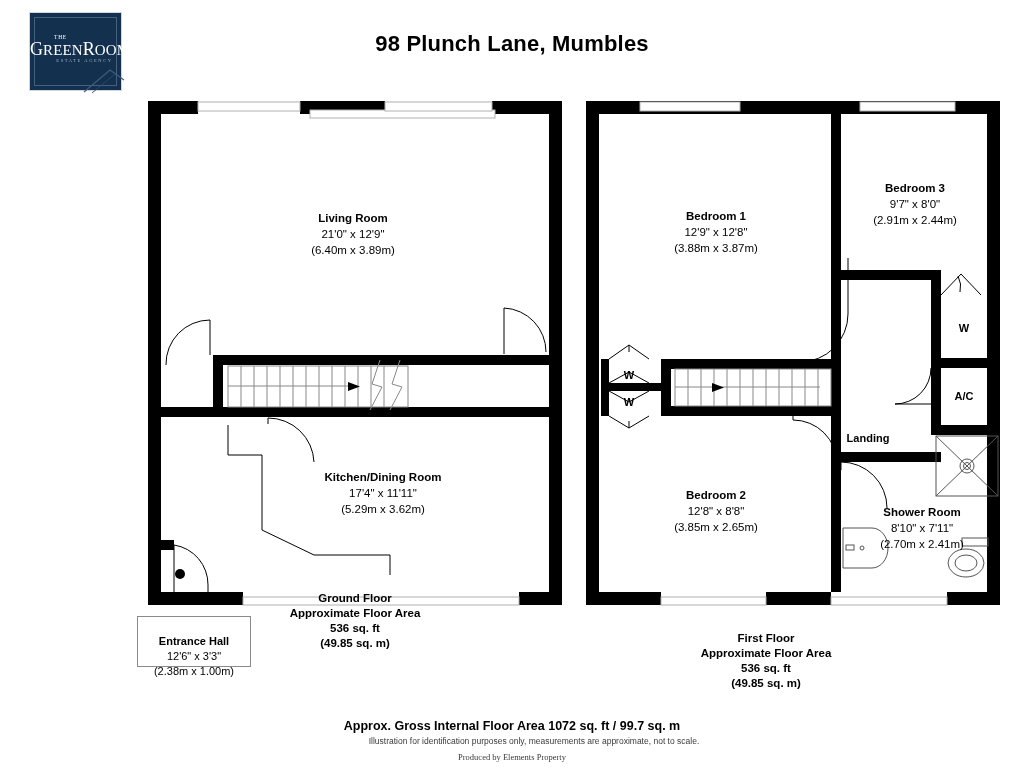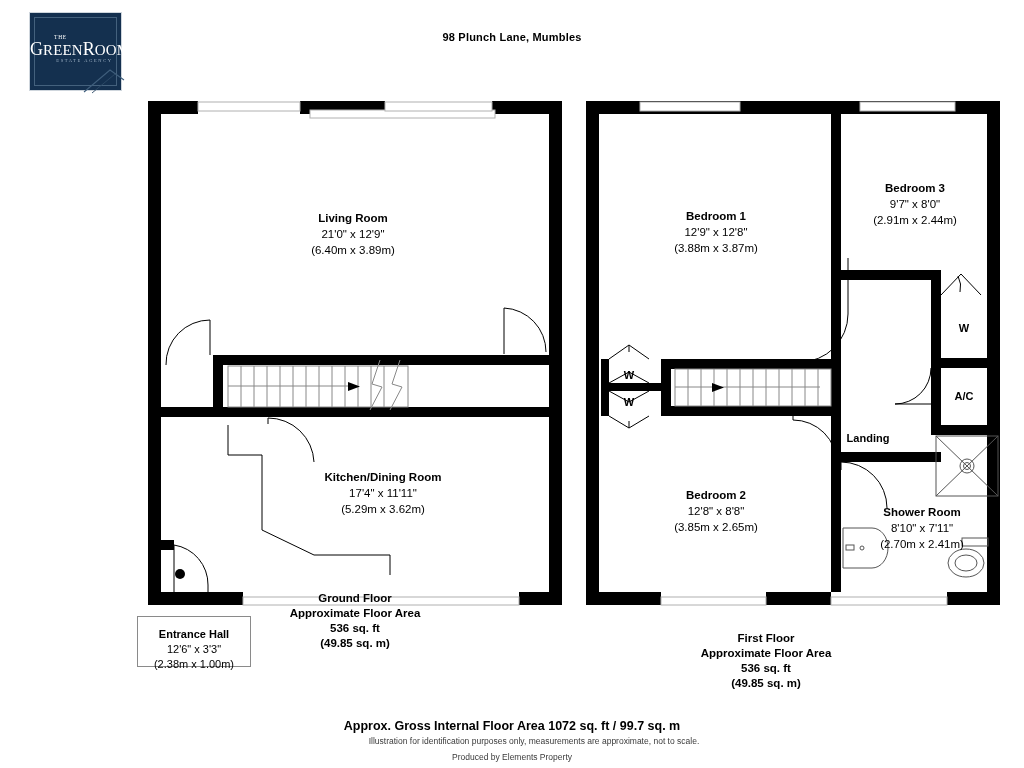--- a/index.html
+++ b/index.html
@@ -68,21 +68,21 @@
     left: 52px; top: 55px;
     width: 44px; height: 26px;
     overflow: hidden;
   }
 
   
   #title {
     position: absolute;
     left: 0; right: 0; top: 31px;
     text-align: center;
-    font-size: 11px;
+    font-size: 22px;
     font-weight: bold;
     color: #000000;
     letter-spacing: 0.2px;
   }
 
   
   #plan {
     position: absolute;
     left: 0; top: 0;
     width: 1024px; height: 768px;
@@ -101,21 +101,21 @@
   #gf-caption { left: 255px; top: 591px; width: 200px; }
   #ff-caption { left: 666px; top: 631px; width: 200px; }
 
   #entrance-hall-box {
     position: absolute;
     left: 137px; top: 616px;
     width: 114px; height: 51px;
     border: 1px solid #8a8a8a;
     background: #ffffff;
     text-align: center;
-    padding-top: 10px;
+    padding-top: 17px;
   }
   #entrance-hall-box .rm-name {
     font-size: 11px; font-weight: bold; line-height: 15px;
   }
   #entrance-hall-box .rm-dim {
     font-size: 11px; line-height: 15px;
   }
 
   
   #footer {
@@ -133,20 +133,21 @@
     font-size: 8.5px;
     color: #3a3a3a;
     line-height: 13px;
     padding-left: 44px;
   }
   #footer-producer {
     font-size: 8.5px;
     color: #3a3a3a;
     line-height: 14px;
     margin-top: 2px;
+    font-family: Liberation Serif, serif;
   }
 
   
   .lbl-name { font-family: "Liberation Sans", sans-serif; font-size: 11.5px; font-weight: bold; }
   .lbl-dim  { font-family: "Liberation Sans", sans-serif; font-size: 11.5px; }
   .lbl-small{ font-family: "Liberation Sans", sans-serif; font-size: 11px; font-weight: bold; }
 </style>
 </head>
 <body>
 

